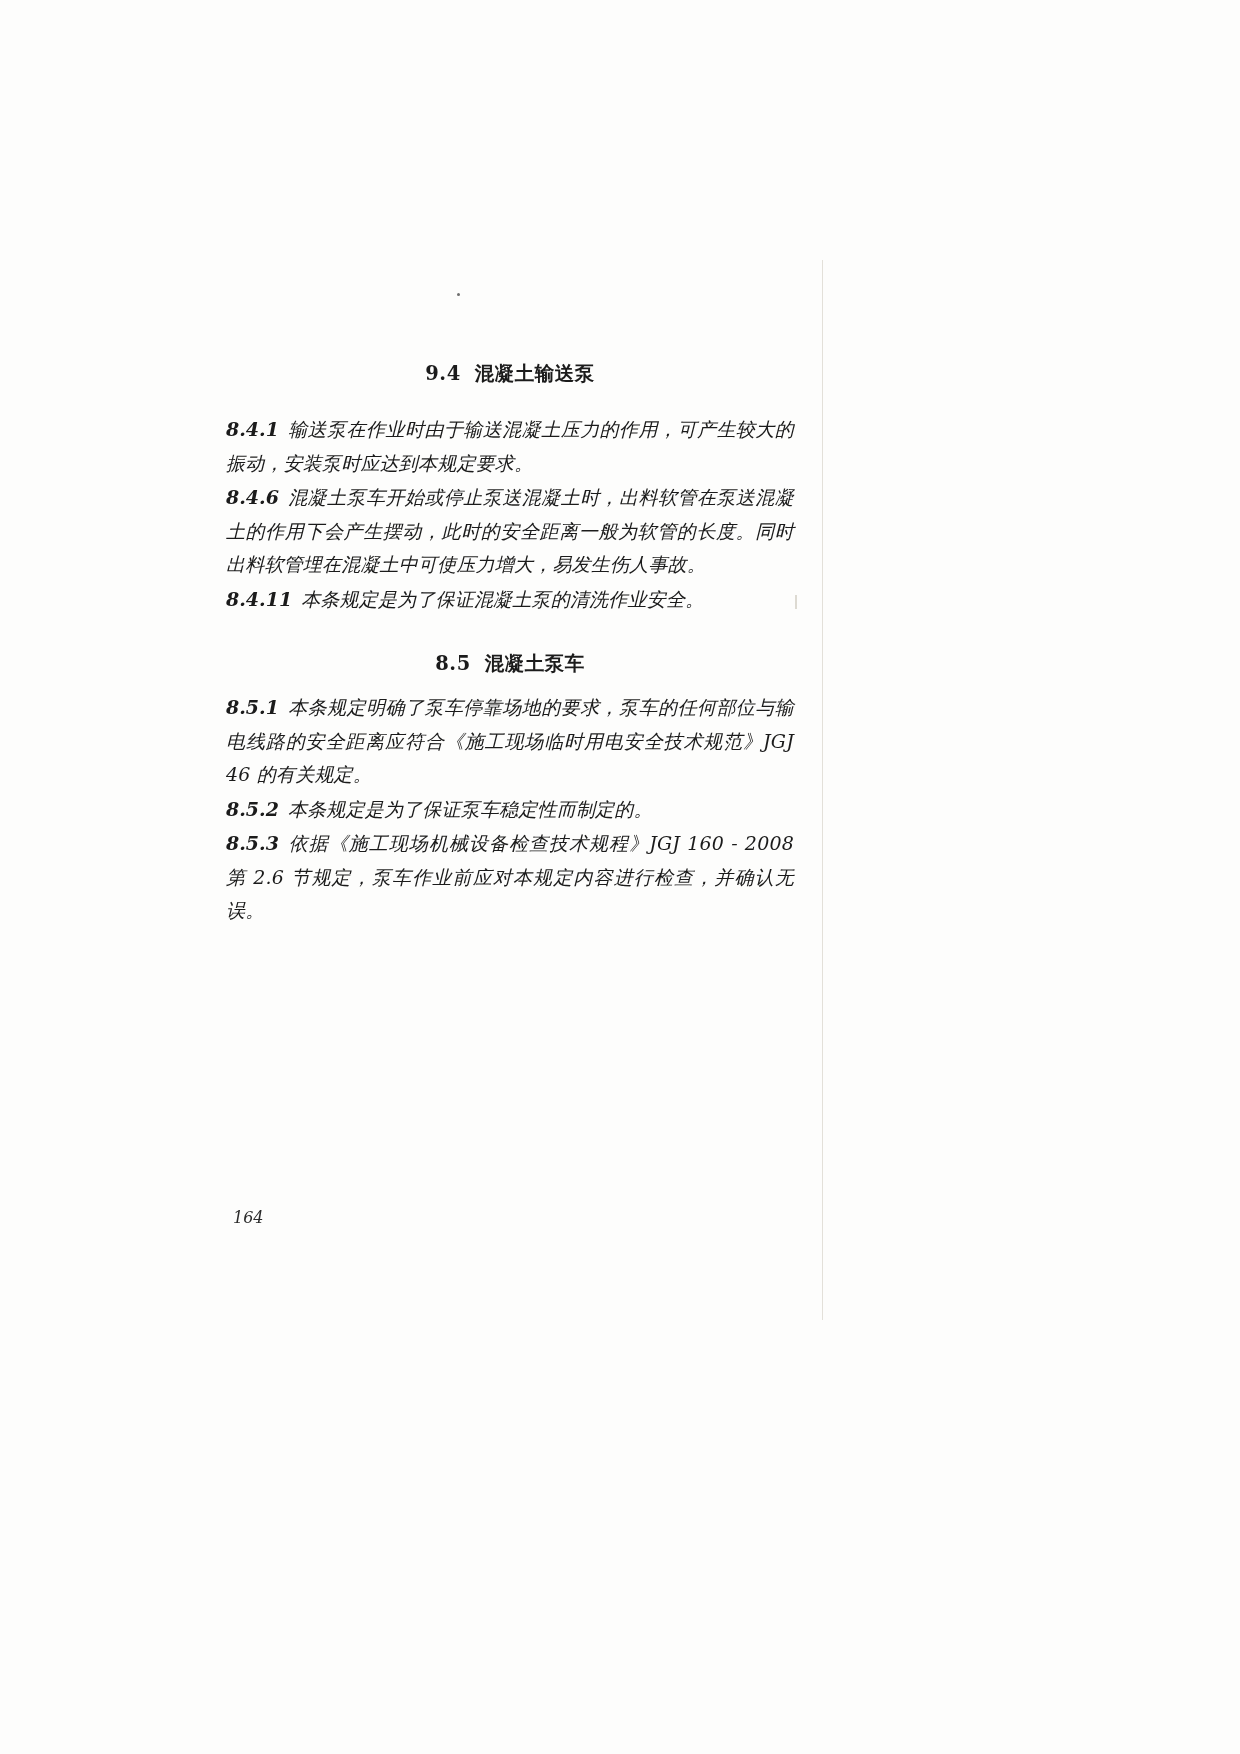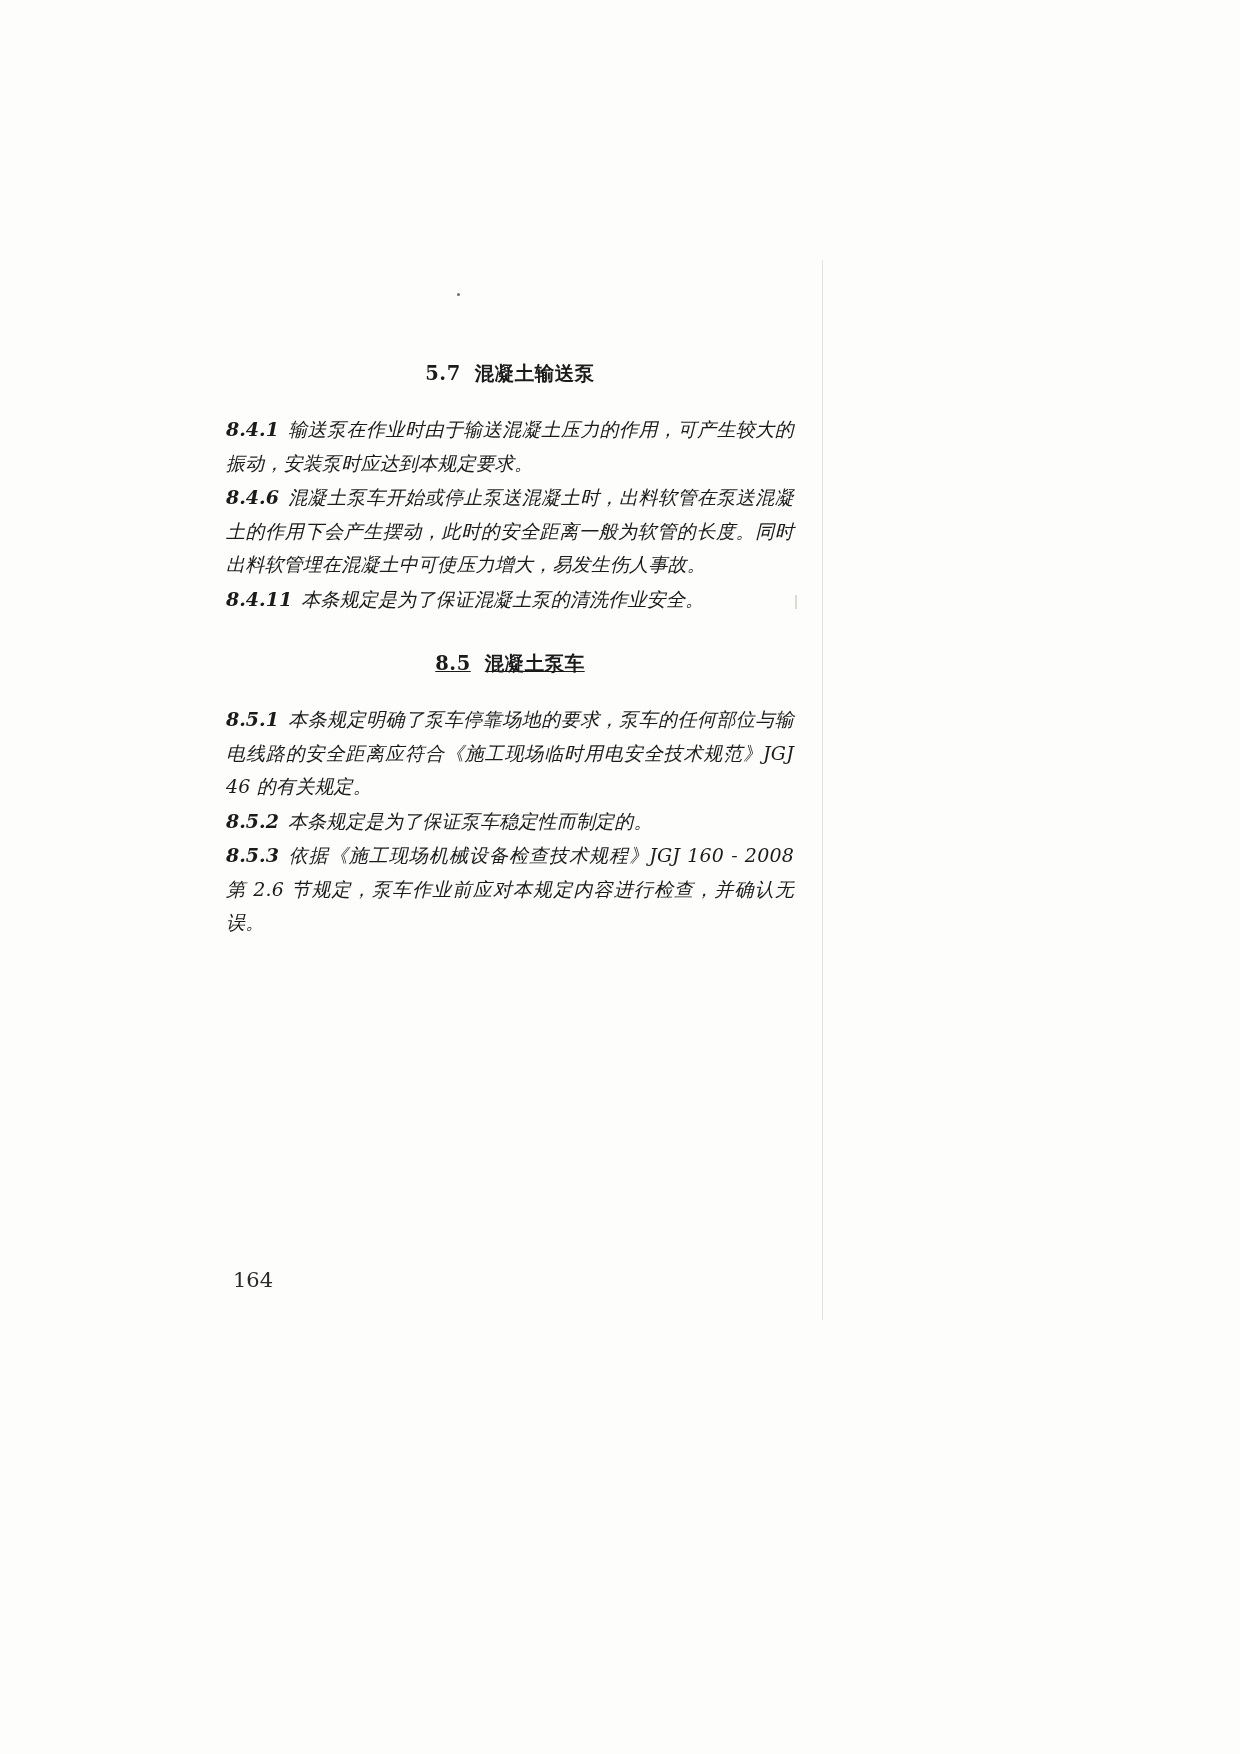--- a/index.html
+++ b/index.html
@@ -64,59 +64,59 @@
     font-weight: bold;
     text-align: center;
     margin: 0 0 26px 0;
     letter-spacing: 0.5px;
   }
   h2.section-title .num {
     margin-right: 14px;
   }
   .section-title.second {
     margin-top: 34px;
-    margin-bottom: 26px;
-    text-decoration: underline;
+    margin-bottom: 14px;
   }
 
   p.clause {
     font-size: 19px;
     line-height: 33.5px;
     margin: 0 0 1px 0;
     text-align: justify;
     text-justify: inter-ideograph;
     letter-spacing: 0.2px;
     font-style: italic;
   }
   p.clause .cid {
     font-weight: bold;
     margin-right: 9px;
     letter-spacing: 0;
   }
   .folio {
     position: absolute;
     left: 233px;
-    top: 1268px;
-    font-size: 21px;
+    top: 1208px;
+    font-size: 16px;
+    font-style: italic;
     font-family: "DejaVu Serif", "Liberation Serif", serif;
     color: #2a2a2a;
   }
 </style>
 </head>
 <body>
 
 <div class="page">
   <div class="scan-edge"></div>
   <div class="scan-edge2"></div>
   <div class="speck"></div>
 
   <div class="content">
 
     <h2 class="section-title">
-      <span class="num">5.7</span><span>混凝土输送泵</span>
+      <span class="num">9.4</span><span>混凝土输送泵</span>
     </h2>
 
     <p class="clause">
       <span class="cid">8.4.1</span><span>输送泵在作业时由于输送混凝土压力的作用，可产生较大的振动，安装泵时应达到本规定要求。</span>
     </p>
     <p class="clause">
       <span class="cid">8.4.6</span><span>混凝土泵车开始或停止泵送混凝土时，出料软管在泵送混凝土的作用下会产生摆动，此时的安全距离一般为软管的长度。同时出料软管埋在混凝土中可使压力增大，易发生伤人事故。</span>
     </p>
     <p class="clause">
       <span class="cid">8.4.11</span><span>本条规定是为了保证混凝土泵的清洗作业安全。</span>

